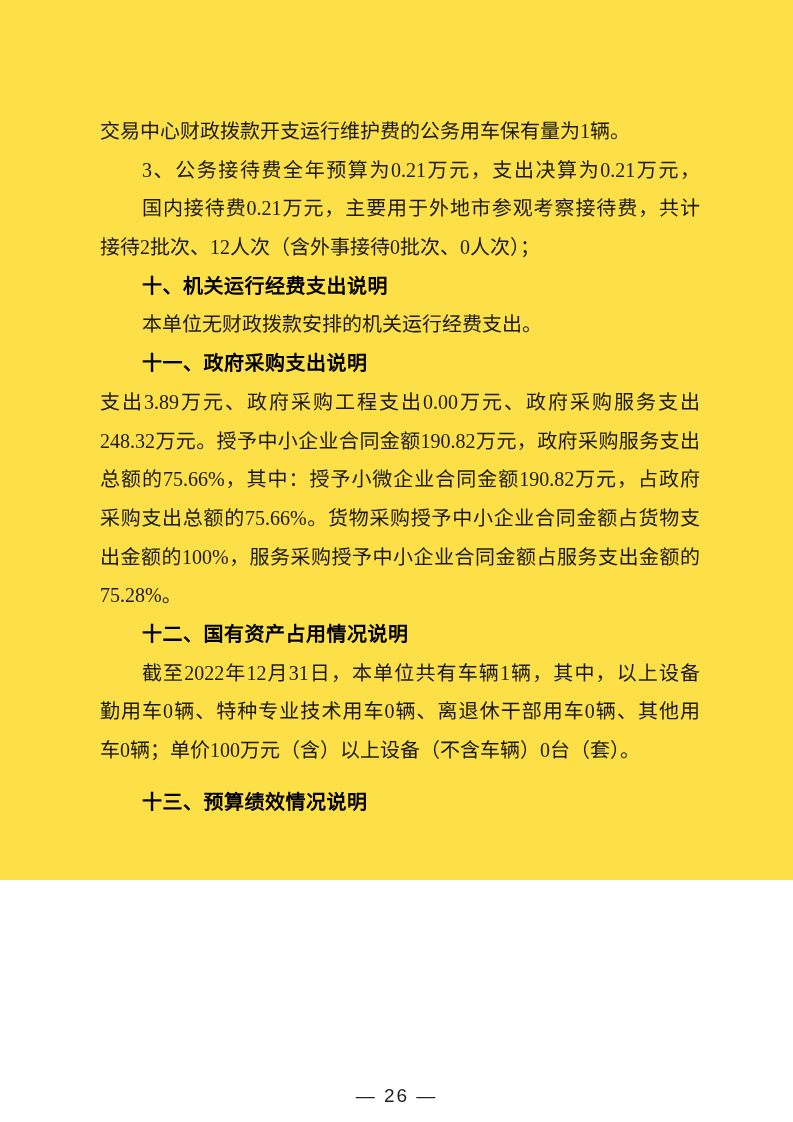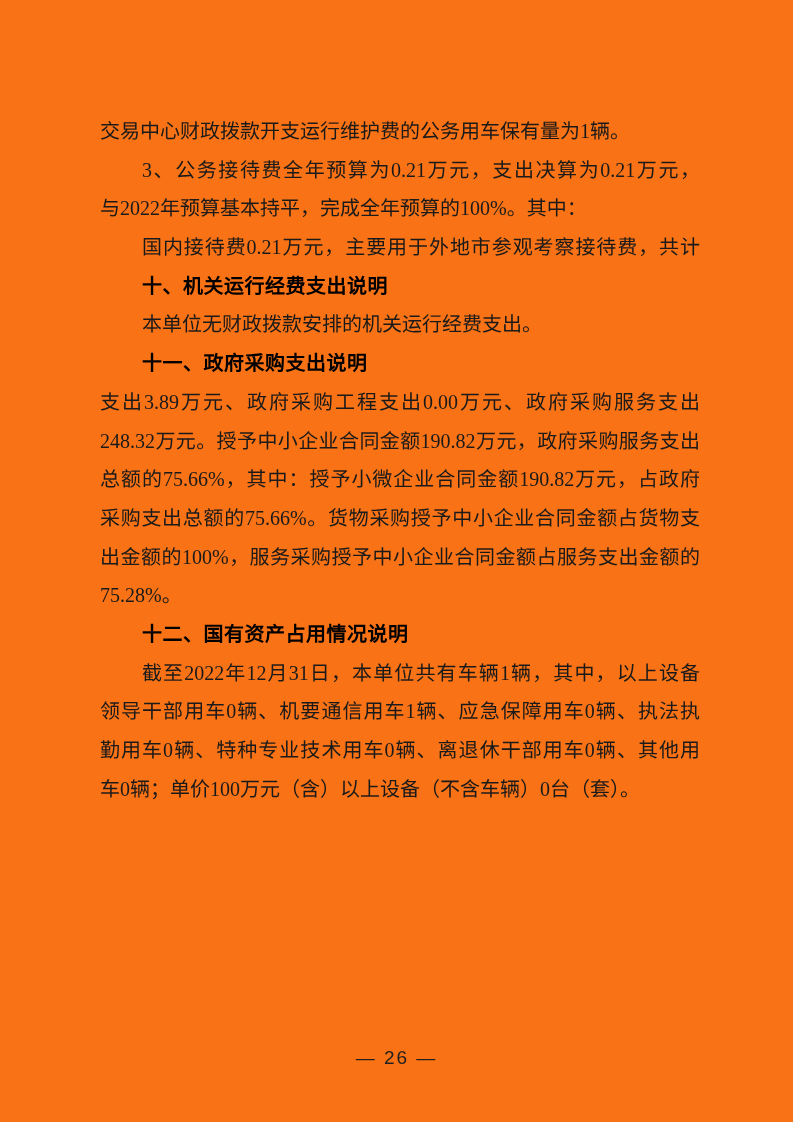--- a/index.html
+++ b/index.html
@@ -4,22 +4,22 @@
 <style>
   * { margin: 0; padding: 0; box-sizing: border-box; }
   html, body { background: #ffffff; }
   body {
     width: 793px; height: 1122px;
     font-family: "Liberation Serif", "DejaVu Serif", serif;
     overflow: hidden;
   }
   .page {
     position: relative;
-    width: 793px; height: 1122px;
-    background: #f97316;
+    width: 793px; height: 880px;
+    background: #fde047;
   }
   .text-block {
     position: absolute;
     left: 100px; top: 112px;
     width: 600px;
   }
   .line {
     font-family: "Liberation Serif", "DejaVu Serif", serif;
     font-size: 20px;
     color: #1a1a1a;
@@ -38,50 +38,50 @@
   .line.heading {
     font-family: Liberation Serif, serif;
     font-weight: 700;
     font-size: 20px;
     letter-spacing: 0.5px;
     color: #000000;
   }
   .line.gap { margin-top: 13px; }
   .footer {
     position: absolute;
-    left: 0; top: 1044px;
+    left: 0; top: 1082px;
     width: 793px;
     text-align: center;
     font-family: "Liberation Sans", "DejaVu Sans", sans-serif;
     font-size: 19px;
     line-height: 28px;
     color: #1f1f1f;
     letter-spacing: 2px;
   }
 </style>
 </head>
 <body>
 
 <div class="page">
   <div class="text-block" id="doc-lines">
       <div class="line">交易中心财政拨款开支运行维护费的公务用车保有量为1辆。</div>
       <div class="line indent justify">3、公务接待费全年预算为0.21万元，支出决算为0.21万元，</div>
-      <div class="line">与2022年预算基本持平，完成全年预算的100%。其中：</div>
       <div class="line indent justify">国内接待费0.21万元，主要用于外地市参观考察接待费，共计</div>
+      <div class="line">接待2批次、12人次（含外事接待0批次、0人次）；</div>
       <div class="line heading indent">十、机关运行经费支出说明</div>
       <div class="line indent">本单位无财政拨款安排的机关运行经费支出。</div>
       <div class="line heading indent">十一、政府采购支出说明</div>
       <div class="line justify">支出3.89万元、政府采购工程支出0.00万元、政府采购服务支出</div>
       <div class="line justify">248.32万元。授予中小企业合同金额190.82万元，政府采购服务支出</div>
       <div class="line justify">总额的75.66%，其中：授予小微企业合同金额190.82万元，占政府</div>
       <div class="line justify">采购支出总额的75.66%。货物采购授予中小企业合同金额占货物支</div>
       <div class="line justify">出金额的100%，服务采购授予中小企业合同金额占服务支出金额的</div>
       <div class="line">75.28%。</div>
       <div class="line heading indent">十二、国有资产占用情况说明</div>
       <div class="line indent justify">截至2022年12月31日，本单位共有车辆1辆，其中，以上设备</div>
-      <div class="line justify">领导干部用车0辆、机要通信用车1辆、应急保障用车0辆、执法执</div>
       <div class="line justify">勤用车0辆、特种专业技术用车0辆、离退休干部用车0辆、其他用</div>
       <div class="line">车0辆；单价100万元（含）以上设备（不含车辆）0台（套）。</div>
+      <div class="line heading indent gap">十三、预算绩效情况说明</div>
     </div>
   <div class="footer">
     <span>— 26 —</span>
   </div>
 </div>
 
 </body></html>

